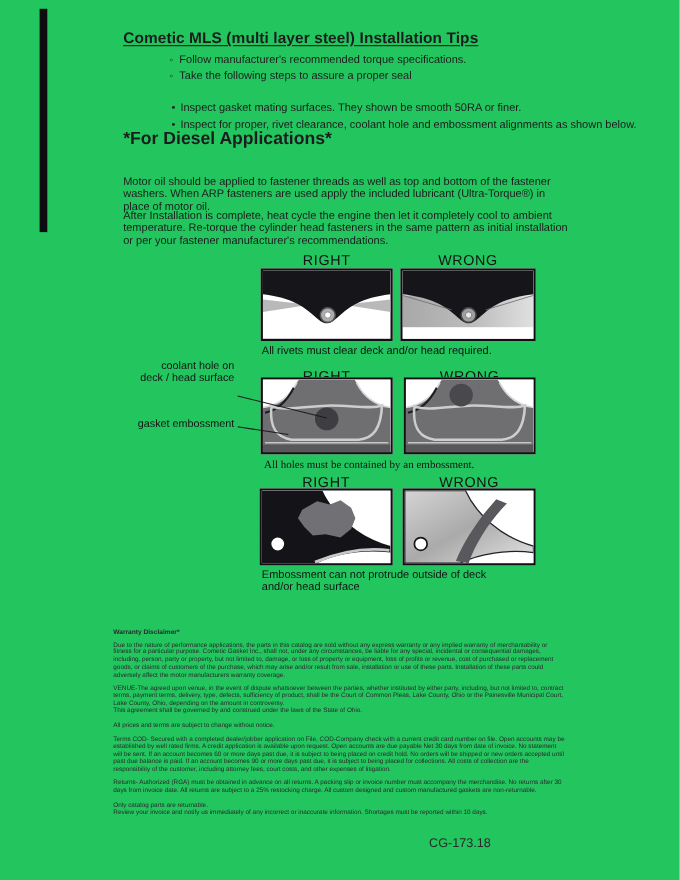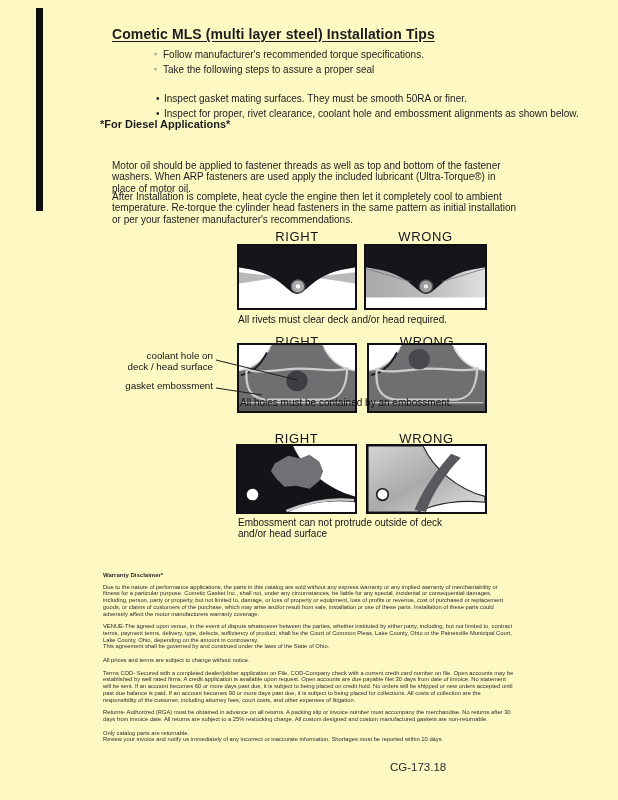--- a/index.html
+++ b/index.html
@@ -1,31 +1,31 @@
 <!DOCTYPE html>
 <html><head>
 <meta charset="utf-8">
 <style>
   html,body{margin:0;padding:0;background:#ffffff;}
   .page{
-    position:relative;width:618px;height:800px;background:#fef9c3;overflow:hidden;
+    position:relative;width:618px;height:800px;background:#22c55e;overflow:hidden;
     font-family:"Liberation Sans", sans-serif;color:#1c1c1e;
   }
   .margin-mark{position:absolute;left:36px;top:8px;width:7px;height:203px;background:#0d0d10;}
   .title{
     position:absolute;left:112px;top:26px;font-size:14px;font-weight:bold;
     text-decoration:underline;text-underline-offset:2px;letter-spacing:.1px;
   }
   .bullets{position:absolute;left:110px;top:47px;font-size:10px;}
   .bullet-row{height:15px;line-height:15px;white-space:nowrap;margin-left:44px;}
   .bmark{display:inline-block;width:7px;margin-right:2px;font-size:9px;vertical-align:top;}
   .subbullets{position:absolute;left:156px;top:92px;font-size:10px;}
   .sub-row{height:14.5px;line-height:14.5px;white-space:nowrap;}
   .smark{display:inline-block;width:7px;margin-right:1px;}
-  .diesel-h{position:absolute;left:100px;top:118px;font-size:11px;font-weight:bold;}
+  .diesel-h{position:absolute;left:112px;top:118px;font-size:16px;font-weight:bold;}
   .para{position:absolute;left:112px;width:408px;font-size:10px;line-height:11.4px;margin-top:26px;}
   .p1{top:134px;} .p2{top:165px;} .pnote{top:205px;}
   .dlabel{position:absolute;font-size:13px;letter-spacing:.6px;text-align:center;color:#141416;}
   .dbox{position:absolute;border:2px solid #101013;background:#fff;box-sizing:border-box;}
   .dbox svg{display:block;width:100%;height:100%;}
   .caption{position:absolute;font-size:10px;line-height:11px;color:#141416;}
   .callout{position:absolute;font-size:9.8px;line-height:10.6px;text-align:right;color:#141416;}
   .leaders{position:absolute;left:110px;top:342px;width:260px;height:72px;pointer-events:none;}
   .disc{position:absolute;left:103px;top:572px;width:412px;font-size:5.8px;line-height:6.7px;color:#2a2a2c;}
   .disc .dh{font-weight:bold;margin:0 0 5px 0;font-size:6px;}
@@ -47,21 +47,21 @@
       <div class="bullet-row">
       <span class="bmark">◦</span><span>Follow manufacturer's recommended torque specifications.</span>
     </div>
       <div class="bullet-row">
       <span class="bmark">◦</span><span>Take the following steps to assure a proper seal</span>
     </div>
     </div>
 
   <div class="subbullets">
       <div class="sub-row">
-      <span class="smark">•</span><span>Inspect gasket mating surfaces.  They must be smooth 50RA or finer.</span>
+      <span class="smark">•</span><span>Inspect gasket mating surfaces.  They shown be smooth 50RA or finer.</span>
     </div>
       <div class="sub-row">
       <span class="smark">•</span><span>Inspect for proper, rivet clearance, coolant hole and embossment alignments as shown below.</span>
     </div>
     </div>
 
   <div class="diesel-h">*For Diesel Applications*</div>
   <div class="para p1">Motor oil should be applied to fastener threads as well as top and bottom of the fastener washers. When ARP fasteners are used apply the included lubricant (Ultra-Torque®) in place of motor oil.</div>
   <div class="para p2">After Installation is complete, heat cycle the engine then let it completely cool to ambient temperature. Re-torque the cylinder head fasteners in the same pattern as initial installation or per your fastener manufacturer's recommendations.</div>
 
@@ -93,21 +93,21 @@
       <circle cx="62" cy="43" r="3" fill="#e9e9e9" stroke="#777" stroke-width="0.8"></circle>
       <line x1="0" y1="24" x2="46" y2="38" stroke="#6e6e72" stroke-width="0.8"></line>
       <line x1="123" y1="24" x2="78" y2="38" stroke="#6e6e72" stroke-width="0.8"></line>
     </svg>
   </div>
   <div class="caption" style="left:238px;top:314px;">All rivets must clear deck and/or head required.</div>
 
   <div class="dlabel" style="left:237px;top:334px;width:120px;">RIGHT</div>
   <div class="dlabel" style="left:367px;top:334px;width:120px;">WRONG</div>
 
-  <div class="callout" style="left:95px;top:351px;width:118px;">
+  <div class="callout" style="left:95px;top:328px;width:118px;">
     <div>coolant hole on</div>
     <div>deck / head surface</div>
   </div>
   <div class="callout" style="left:95px;top:381px;width:118px;">gasket embossment</div>
 
   <div class="dbox" style="left:237px;top:343px;width:120px;height:70px;">
     <svg viewBox="0 0 120 70" preserveAspectRatio="none">
       <rect width="120" height="70" fill="#ffffff"></rect>
       <path d="M0,70 V27 C13,25 25,17 32,3 L34,0 H86 L88,3 C95,17 107,25 120,27 V70 Z" fill="#6f6f72"></path>
       <path d="M0,27 C13,25 25,17 32,3" stroke="#d8d8d8" stroke-width="1.6" fill="none"></path>
@@ -131,21 +131,21 @@
       <path d="M8,26 C6,47 13,56 27,58 L90,58 C104,57 111,47 112,25 C103,29 84,25 64,25 C45,25 20,31 8,26 Z" stroke="#cdcdcd" stroke-width="2.4" fill="none"></path>
       <circle cx="52" cy="15" r="11" fill="#49494d"></circle>
     </svg>
   </div>
 
   <svg class="leaders" viewBox="0 0 260 72">
     <line x1="106" y1="18" x2="187" y2="38" stroke="#1c1c1e" stroke-width="1"></line>
     <line x1="106" y1="46" x2="152" y2="53" stroke="#1c1c1e" stroke-width="1"></line>
   </svg>
 
-  <div class="caption" style="left:240px;top:397px;">All holes must be contained by an embossment.</div>
+  <div class="caption" style="left:240px;top:417px;font-family:Liberation Serif, serif;">All holes must be contained by an embossment.</div>
 
   <div class="dlabel" style="left:236px;top:431px;width:121px;">RIGHT</div>
   <div class="dlabel" style="left:366px;top:431px;width:121px;">WRONG</div>
 
   <div class="dbox" style="left:236px;top:444px;width:121px;height:70px;">
     <svg viewBox="0 0 121 68" preserveAspectRatio="none">
       <rect width="121" height="68" fill="#ffffff"></rect>
       <path d="M0,0 H57 C67,22 91,44 121,52 L121,58 C96,55 70,59 52,68 L0,68 Z" fill="#141418"></path>
       <path d="M50,67 C72,58 96,53 120,56" stroke="#c9c9c9" stroke-width="2.6" fill="none"></path>
       <polygon points="38,18 52,10 64,13 74,9 84,16 88,26 84,36 74,44 60,41 48,42 40,34 34,26" fill="#717175"></polygon>

